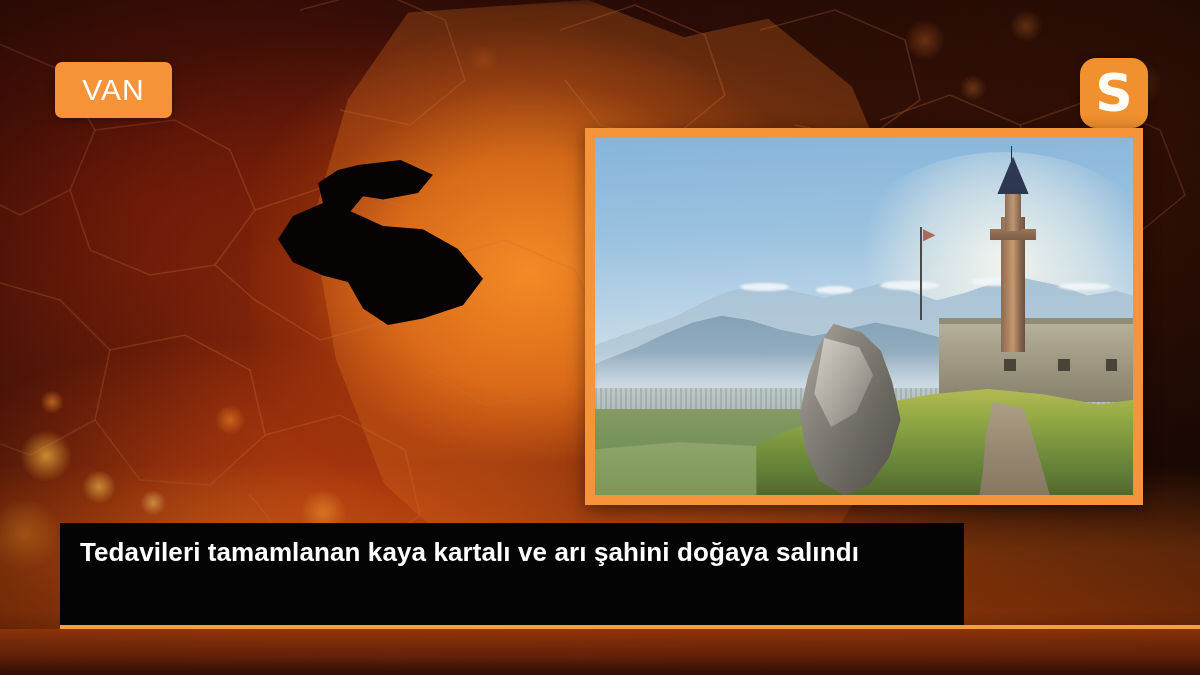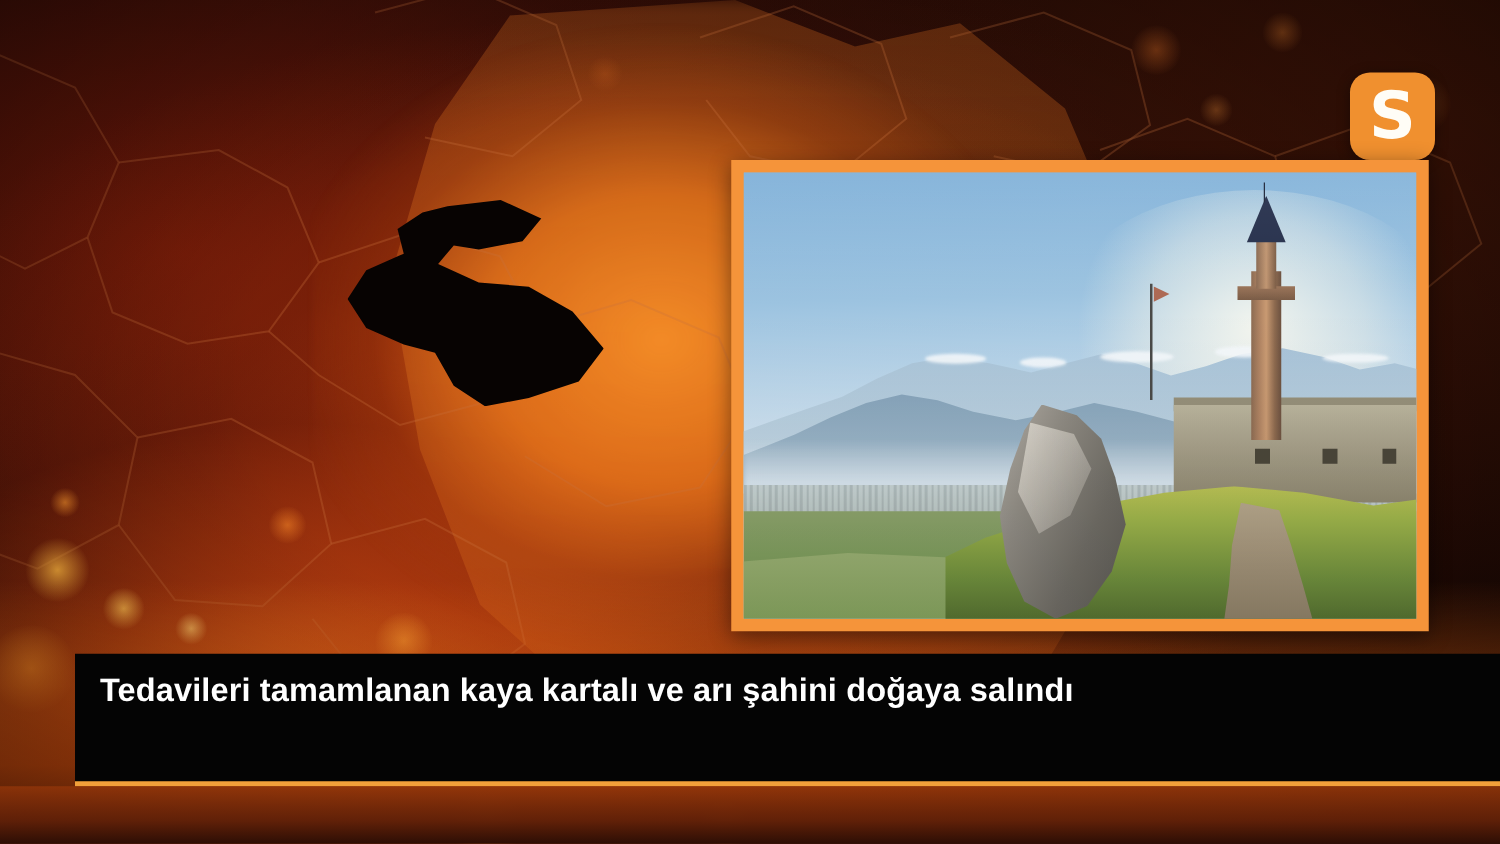--- a/index.html
+++ b/index.html
@@ -108,21 +108,21 @@
     background:linear-gradient(90deg,#8a6a52,#c09571,#7b5c45);}
   .spire{position:absolute;left:74.8%;top:5.2%;width:5.8%;height:10.5%;
     background:#26304c;clip-path:polygon(50% 0%,100% 100%,0% 100%);}
   .finial{position:absolute;left:77.3%;top:2.2%;width:1px;height:4.5%;background:#1c2438;}
   .flag-pole{position:absolute;left:60.5%;top:25%;width:1.5px;height:26%;background:#4a4a48;}
   .flag{position:absolute;left:60.9%;top:25.5%;width:2.4%;height:5%;background:#a8553a;opacity:.85;
     clip-path:polygon(0% 0%,100% 35%,0% 70%);}
   .photo-shade{position:absolute;inset:0;background:linear-gradient(180deg,rgba(255,255,255,.06) 0%,rgba(0,0,0,0) 30%,rgba(0,0,0,.06) 100%);}
 
   
-  #headline-bar{position:absolute;left:60px;top:523px;width:1140px;height:105px;background:#040404;}
+  #headline-bar{position:absolute;left:60px;top:523px;width:904px;height:105px;background:#040404;}
   #headline-text{position:absolute;left:20px;top:12px;right:20px;color:#fff;
     font-size:26px;font-weight:bold;line-height:1.33;letter-spacing:.1px;}
   #headline-rule{position:absolute;left:60px;top:625px;width:1140px;height:4px;background:#f2a03a;}
   #bottom-strip{position:absolute;left:0;right:0;top:629px;height:46px;
     background:linear-gradient(180deg,rgba(150,55,10,.75) 0%,rgba(96,32,8,.9) 60%,rgba(45,14,5,1) 100%);}
 </style>
 </head>
 <body>
 
 <div id="card">
@@ -161,20 +161,23 @@
   <div class="bokeh" style="left:905px;top:20px;width:40px;height:40px;background:radial-gradient(circle,rgba(210,105,35,.45),rgba(180,80,20,0) 72%);"></div>
   <div class="bokeh" style="left:1010px;top:10px;width:32px;height:32px;background:radial-gradient(circle,rgba(225,125,45,.4),rgba(190,90,25,0) 72%);"></div>
   <div class="bokeh" style="left:1115px;top:60px;width:46px;height:46px;background:radial-gradient(circle,rgba(220,120,40,.35),rgba(180,85,20,0) 72%);"></div>
   <div class="bokeh" style="left:960px;top:75px;width:26px;height:26px;background:radial-gradient(circle,rgba(235,140,55,.35),rgba(200,95,25,0) 72%);"></div>
   <div class="bokeh" style="left:470px;top:45px;width:28px;height:28px;background:radial-gradient(circle,rgba(200,95,30,.3),rgba(170,70,15,0) 72%);"></div>
 
   <div class="lake"></div>
   <div class="bottom-wash"></div>
   <div class="vignette"></div>
 
+  <div id="van-badge">
+    <span>VAN</span>
+  </div>
 
   <div id="logo">
     <span>S</span>
   </div>
 
   <div id="photo-frame">
     <div id="photo" aria-label="Van Kalesi ve minare, arka planda karlı dağlar ve şehir manzarası">
       <div class="sky"></div>
       <div class="sky-glow"></div>
 

